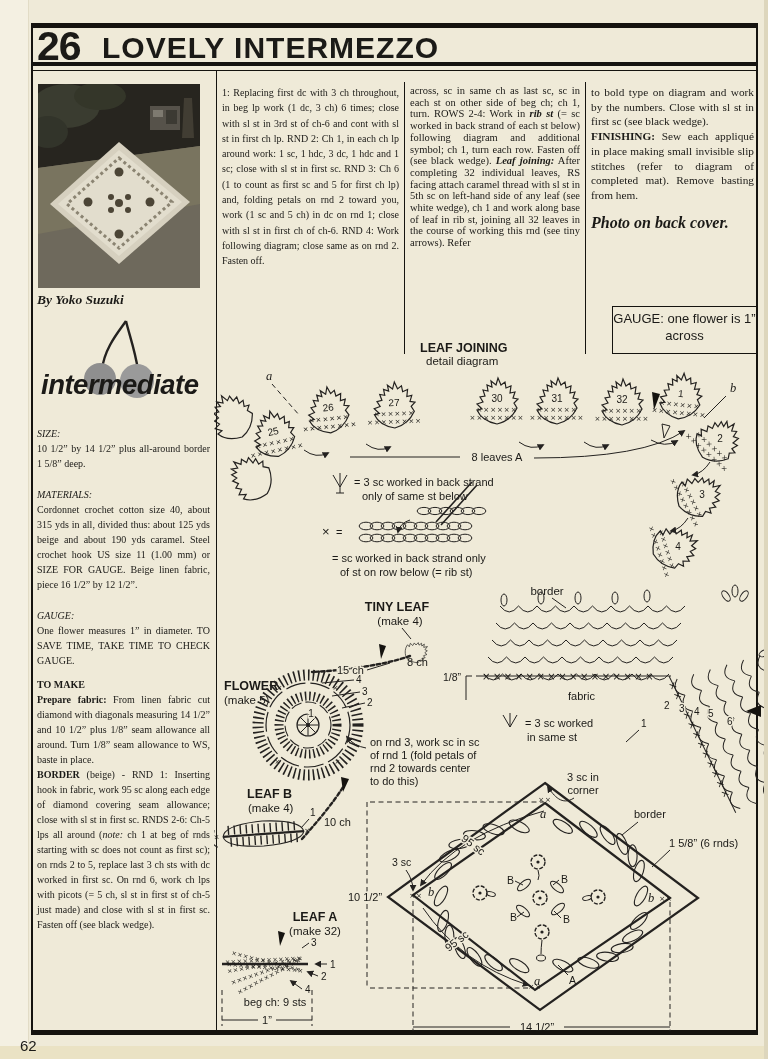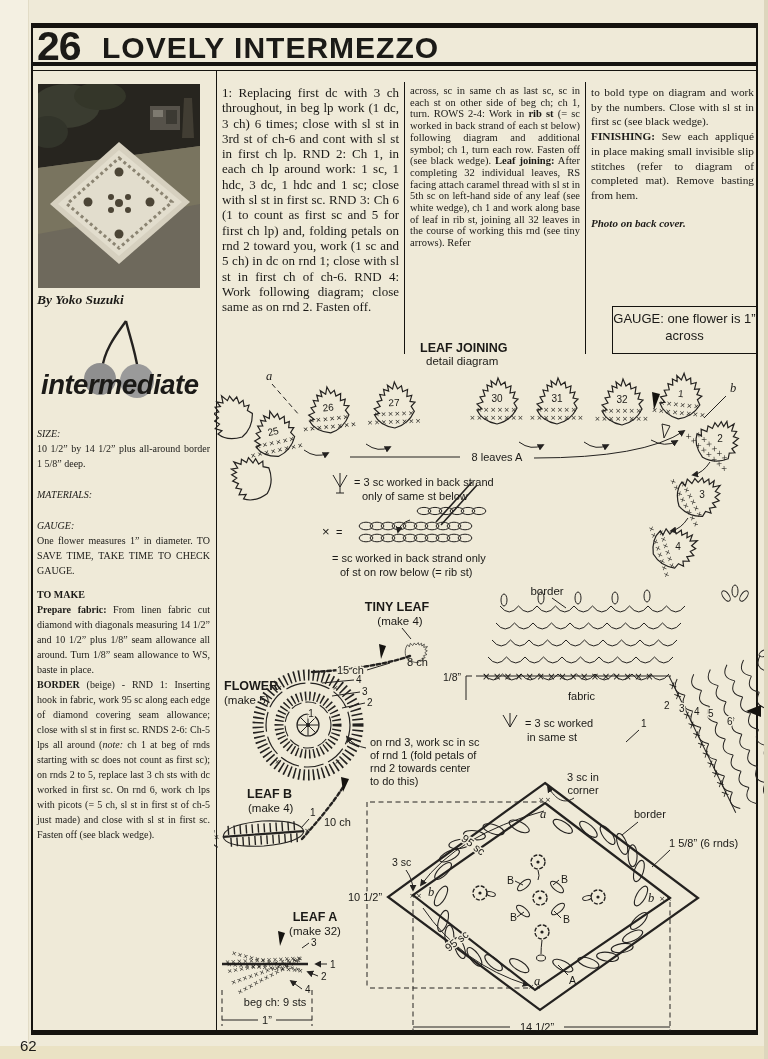--- a/index.html
+++ b/index.html
@@ -13,25 +13,25 @@
   .rule{background:#15130f;}
   
   .hnum{left:37px;top:26px;font:bold 41px/40px "Liberation Sans",sans-serif;letter-spacing:-1px;}
   .htitle{left:102px;top:33px;font:bold 30px/30px "Liberation Sans",sans-serif;letter-spacing:1px;}
   
   .col{text-align:justify;}
   .col p{margin:0;}
   #leftcol{left:37px;top:426px;width:173px;font-size:10px;line-height:15px;}
   #leftcol .ih{font-style:italic;margin-top:16px;}
   #leftcol .bh{font-weight:bold;margin-top:9px;}
-  #col2{left:222px;top:85px;width:177px;font-size:13px;line-height:15.3px;}
+  #col2{left:222px;top:85px;width:177px;font-size:10px;line-height:15.3px;}
   #col3{left:410px;top:85px;width:170px;font-size:10.5px;line-height:11.7px;}
   #col4{left:591px;top:85px;width:163px;font-size:11.3px;line-height:14.7px;}
-  .bi{font-weight:bold;}
-  .photonote{margin-top:13px !important;font-weight:bold;font-style:italic;font-size:11px;}
+  .bi{font-weight:bold;font-style:italic;}
+  .photonote{margin-top:13px !important;font-weight:bold;font-style:italic;font-size:16px;}
   .byline{left:37px;top:292px;font:bold italic 13.5px "Liberation Serif",serif;}
   
   .gaugebox{left:612px;top:306px;width:143px;height:42px;border:1.7px solid #15130f;
     font:13px/1.3 "Liberation Sans",sans-serif;text-align:center;padding-top:4px;}
   
   .logotext{font:bold italic 27.5px "Liberation Sans",sans-serif;letter-spacing:-0.5px;}
   .pagenum{left:20px;top:1037px;font:15px "Liberation Sans",sans-serif;}
   
   svg text{fill:#1b1a17;}
   .dlab{font:bold 12.5px "Liberation Sans",sans-serif;}
@@ -120,20 +120,21 @@
     <circle cx="97" cy="65" r="17" fill="#9a9a9a"></circle>
   </g>
   <text x="1" y="78" class="logotext">intermediate</text>
 </svg>
 </div>
 
 <div class="abs col" id="leftcol">
   <p class="ih" style="margin-top:0">SIZE:</p>
   <p>10 1/2” by 14 1/2” plus all-around border 1 5/8” deep.</p>
   <p class="ih">MATERIALS:</p>
+  <p>Cordonnet crochet cotton size 40, about 315 yds in all, divided thus: about 125 yds beige and about 190 yds caramel.  Steel crochet hook US size 11 (1.00 mm) or SIZE FOR GAUGE.  Beige linen fabric, piece 16 1/2” by 12 1/2”.</p>
   <p class="ih">GAUGE:</p>
   <p>One flower measures 1” in diameter.  TO SAVE TIME, TAKE TIME TO CHECK GAUGE.</p>
   <p class="bh">TO MAKE</p>
   <p><b>Prepare fabric:</b><span>  From linen fabric cut diamond with diagonals measuring 14 1/2” and 10 1/2” plus 1/8” seam allowance all around.  Turn 1/8” seam allowance to WS, baste in place.</span></p>
   <p><b>BORDER</b><span> (beige) - RND 1:  Inserting hook in fabric, work 95 sc along each edge of diamond covering seam allowance;  close with sl st in first sc.  RNDS 2-6:  Ch-5 lps all around (</span><i>note:</i><span>  ch 1 at beg of rnds starting with sc does not count as first sc);  on rnds 2 to 5, replace last 3 ch sts with dc worked in first sc.  On rnd 6, work ch lps with picots (= 5 ch, sl st in first st of ch-5 just made) and close with sl st in first sc.  Fasten off (see black wedge).</span></p>
 </div>
 
 <div class="abs col" id="col2">
   <p>1:  Replacing first dc with 3 ch throughout, in beg lp work (1 dc, 3 ch) 6 times;  close with sl st in 3rd st of ch-6 and cont with sl st in first ch lp.  RND 2:  Ch 1, in each ch lp around work:  1 sc, 1 hdc, 3 dc, 1 hdc and 1 sc;  close with sl st in first sc.  RND 3:  Ch 6 (1 to count as first sc and 5 for first ch lp) and, folding petals on rnd 2 toward you, work (1 sc and 5 ch) in dc on rnd 1;  close with sl st in first ch of ch-6.  RND 4:  Work following diagram;  close same as on rnd 2.  Fasten off.</p>
 </div>

